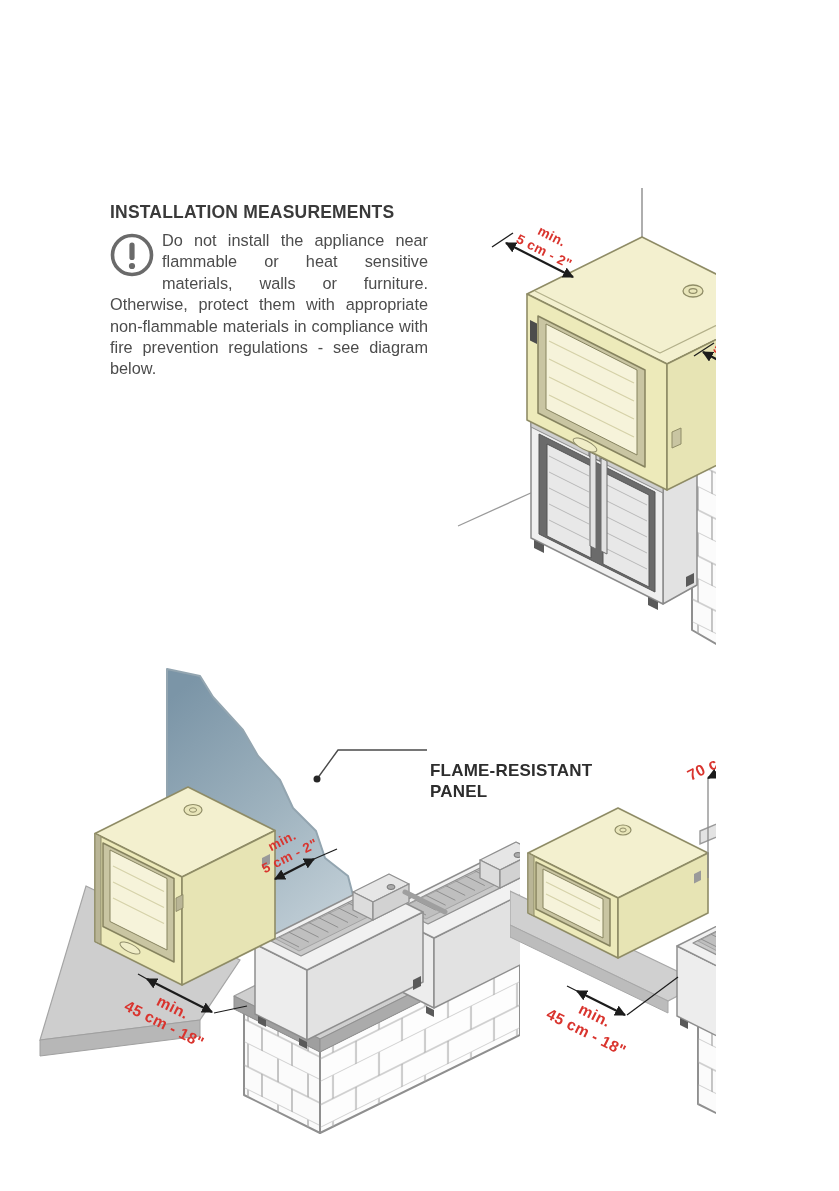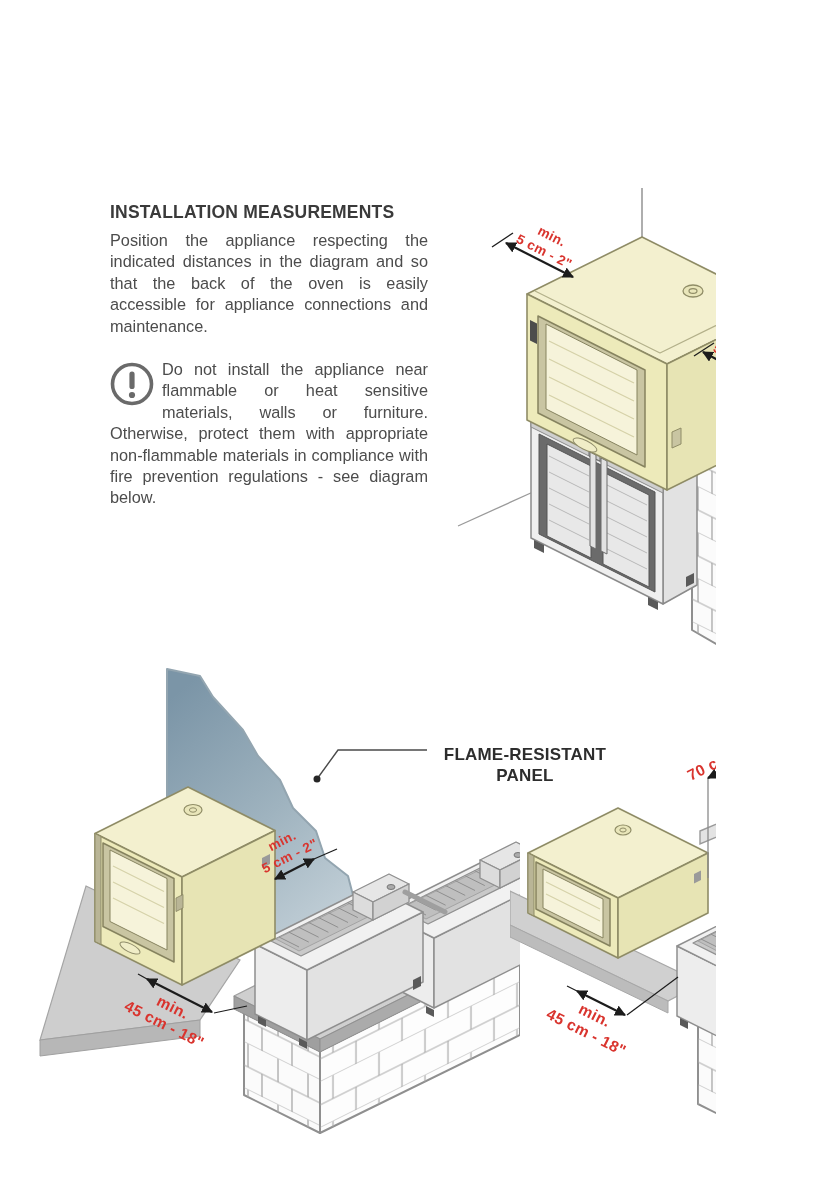--- a/index.html
+++ b/index.html
@@ -7,35 +7,34 @@
         font-family:"Liberation Sans",sans-serif;color:#3e3e3e;}
   .text-col{position:absolute;left:110px;top:202px;width:318px;}
   .text-col h1{font-size:17.5px;font-weight:bold;color:#3a3a3a;letter-spacing:.2px;margin:0 0 7px 0;}
   .text-col p{font-size:16.3px;line-height:21.4px;color:#4c4c4c;text-align:justify;margin:0;}
   .intro{margin-bottom:22px !important;}
   .warn-float{float:left;width:52px;height:62px;}
   .warn-float svg{margin-top:3px;}
   .dim{fill:#d9342e;font-family:"Liberation Sans",sans-serif;font-weight:bold;letter-spacing:.4px;}
   .dim-s{font-size:13.5px;}
   .dim-l{font-size:15.5px;}
-  .flame-label{position:absolute;left:430px;top:745px;width:190px;
-      font-size:17px;line-height:20.5px;font-weight:bold;color:#2d2d2d;letter-spacing:.2px;text-align:center;}
+  .flame-label{position:absolute;left:430px;top:761px;width:190px;
+      font-size:17px;line-height:20.5px;font-weight:bold;color:#2d2d2d;letter-spacing:.2px;}
   svg.diagram{position:absolute;}
   #svg-top{left:455px;top:178px;}
   #svg-bl{left:20px;top:655px;}
   #svg-br{left:510px;top:660px;}
 </style>
 </head>
 <body>
 
 <div class="page">
 
   <section class="text-col">
     <h1>INSTALLATION MEASUREMENTS</h1>
-    <p class="intro">Position the appliance respecting the indicated distances in the diagram and so that the back of the oven is easily accessible for appliance connections and maintenance.</p>
     <div>
       <span class="warn-float">
         <svg width="44" height="44" viewBox="0 0 44 44">
           <circle cx="22" cy="22" r="19.5" fill="none" stroke="#6a6a6a" stroke-width="3.6"></circle>
           <rect x="19.4" y="9.5" width="5.2" height="17.5" rx="2.6" fill="#6a6a6a"></rect>
           <circle cx="22" cy="33" r="3.1" fill="#6a6a6a"></circle>
         </svg>
       </span>
       <p>Do not install the appliance near flammable or heat sensitive materials, walls or furniture. Otherwise, protect them with appropriate non-flammable materials in compliance with fire prevention regulations - see diagram below.</p>
     </div>

